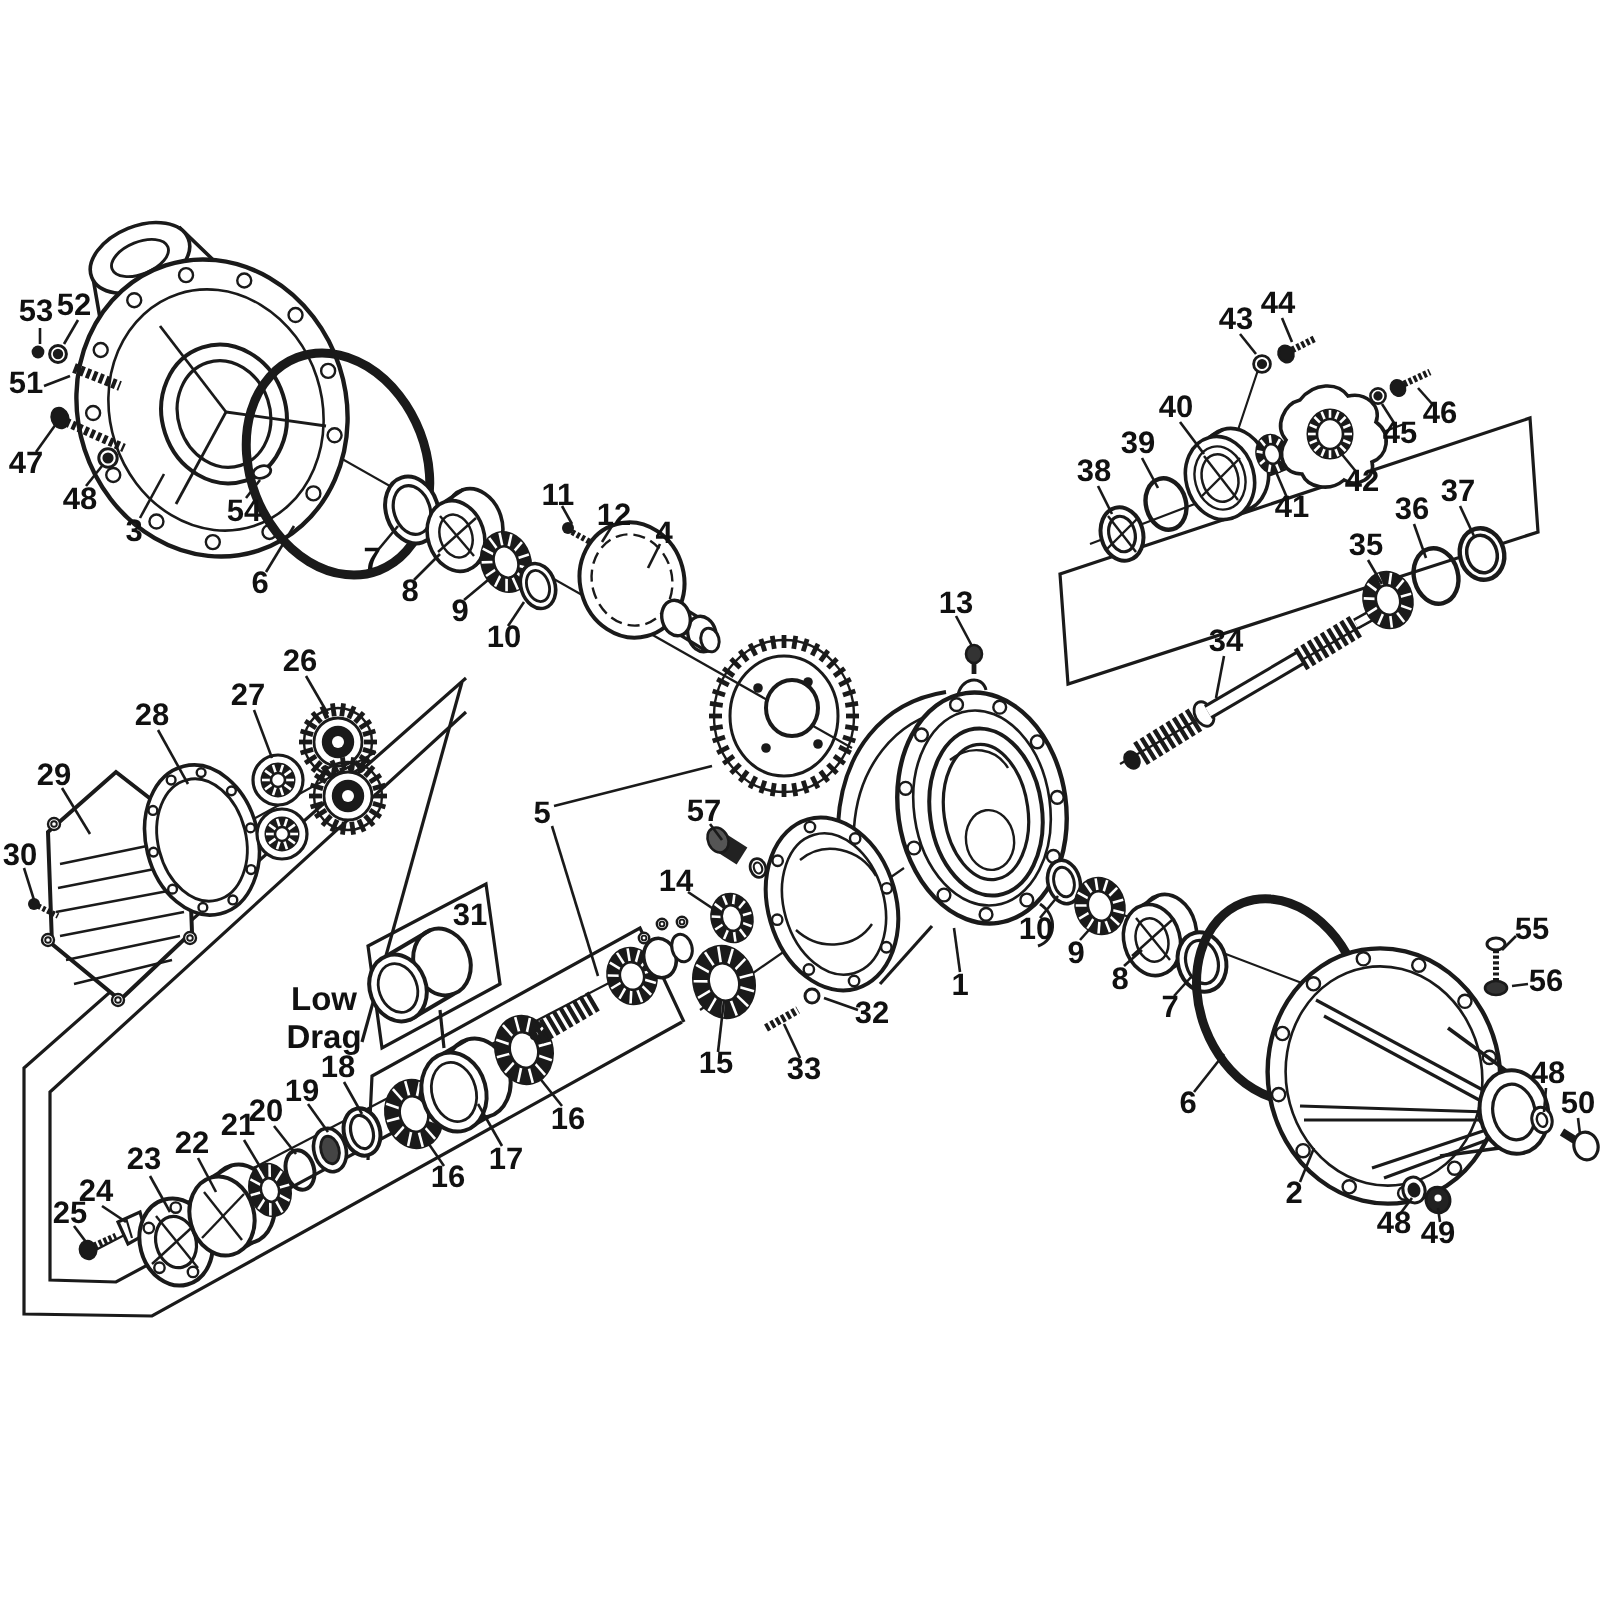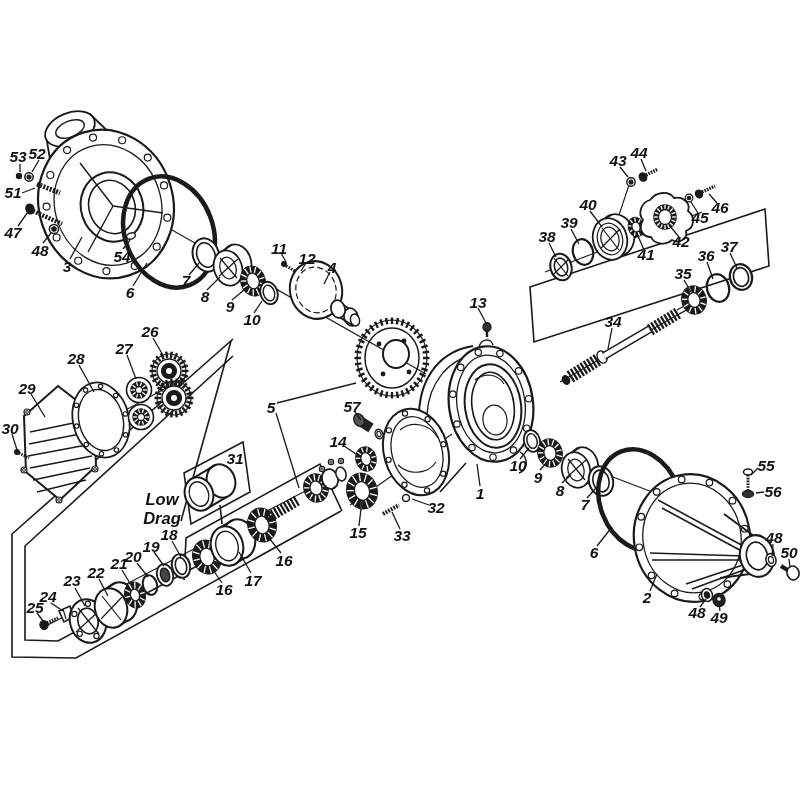--- a/index.html
+++ b/index.html
@@ -1,17 +1,17 @@
 <!DOCTYPE html>
 <html><head>
 <meta charset="utf-8">
 <style>
   html,body{margin:0;padding:0;background:#fff;}
   .page{position:relative;width:800px;height:800px;background:#fff;overflow:hidden;
-        font-family:"Liberation Sans",sans-serif;font-style:italic;}
+        font-family:"Liberation Sans",sans-serif;}
   svg{display:block;}
 </style>
 </head>
 <body>
 
 <div class="page">
   <svg id="diagram" width="800" height="800" viewBox="0 0 800 800">
     <title>Differential axle assembly exploded parts diagram with numbered callouts</title>
   <rect x="0" y="0" width="800" height="800" fill="#ffffff"></rect>
       <g>

